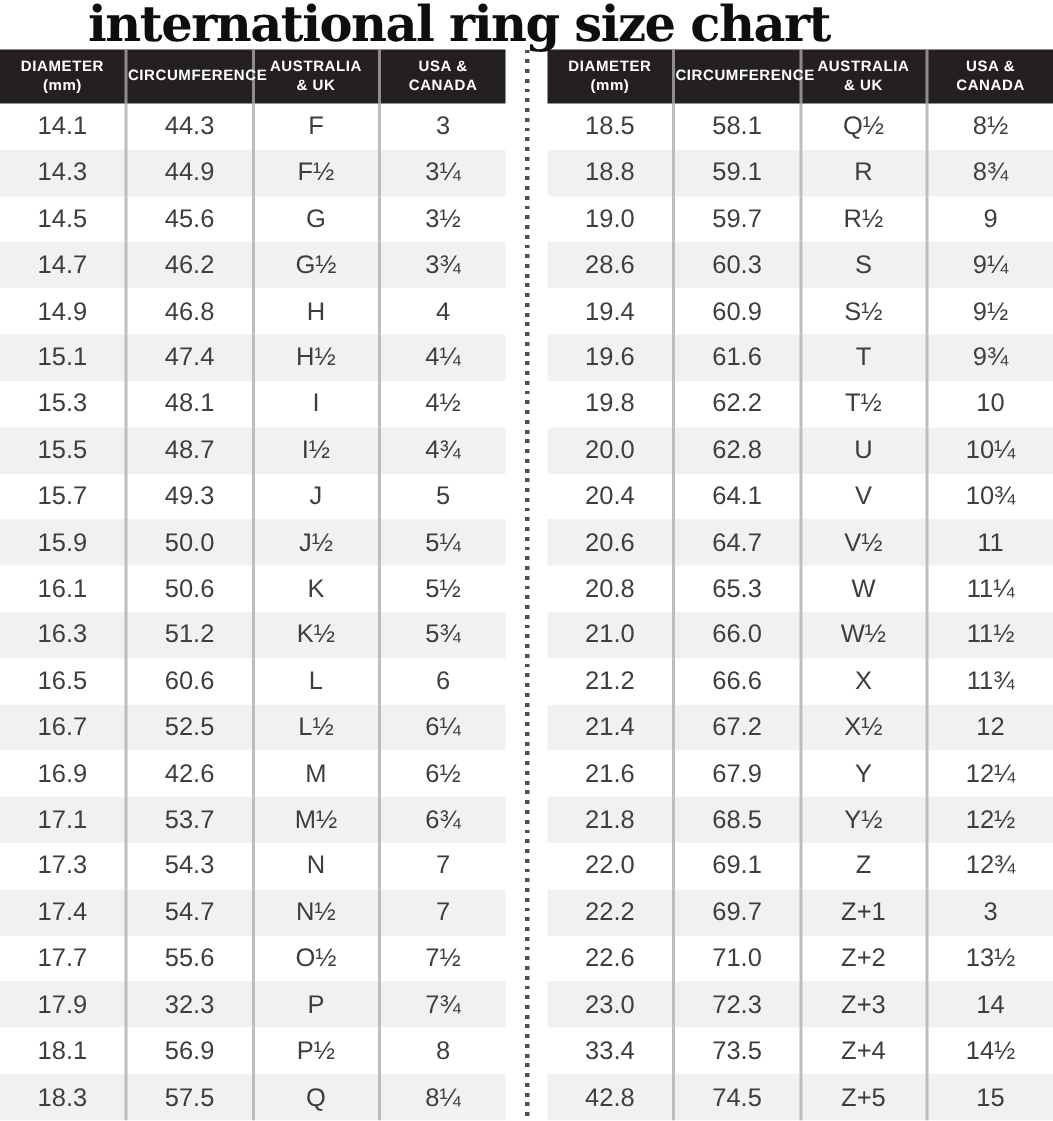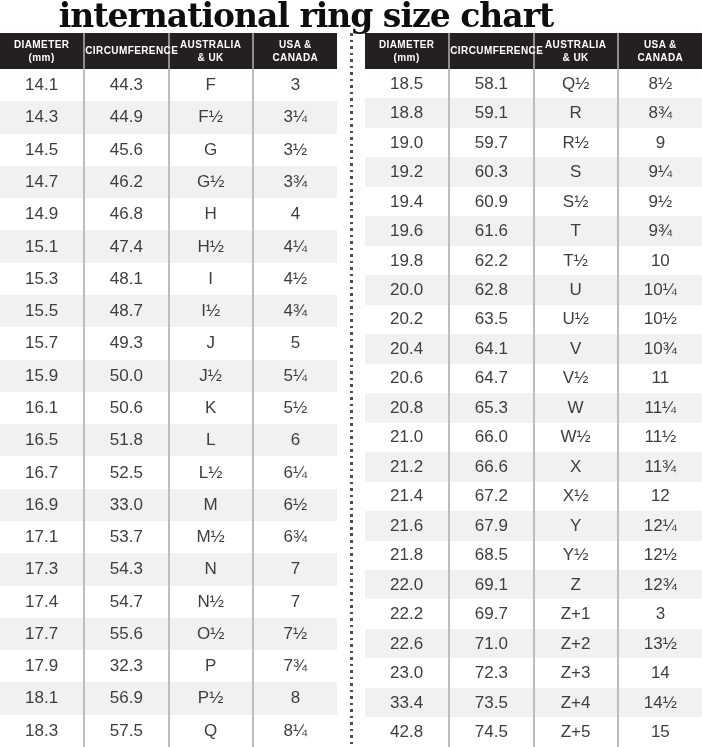--- a/index.html
+++ b/index.html
@@ -154,34 +154,40 @@
           <td>J½</td>
           <td>5¼</td>
         </tr>
         <tr>
           <td>16.1</td>
           <td>50.6</td>
           <td>K</td>
           <td>5½</td>
         </tr>
         <tr>
+          <td>16.3</td>
+          <td>51.2</td>
+          <td>K½</td>
+          <td>5¾</td>
+        </tr>
+        <tr>
           <td>16.5</td>
-          <td>51.8</td>
+          <td>60.6</td>
           <td>L</td>
           <td>6</td>
         </tr>
         <tr>
           <td>16.7</td>
           <td>52.5</td>
           <td>L½</td>
           <td>6¼</td>
         </tr>
         <tr>
           <td>16.9</td>
-          <td>33.0</td>
+          <td>42.6</td>
           <td>M</td>
           <td>6½</td>
         </tr>
         <tr>
           <td>17.1</td>
           <td>53.7</td>
           <td>M½</td>
           <td>6¾</td>
         </tr>
         <tr>
@@ -261,21 +267,21 @@
           <td>R</td>
           <td>8¾</td>
         </tr>
         <tr>
           <td>19.0</td>
           <td>59.7</td>
           <td>R½</td>
           <td>9</td>
         </tr>
         <tr>
-          <td>19.2</td>
+          <td>28.6</td>
           <td>60.3</td>
           <td>S</td>
           <td>9¼</td>
         </tr>
         <tr>
           <td>19.4</td>
           <td>60.9</td>
           <td>S½</td>
           <td>9½</td>
         </tr>
@@ -291,26 +297,20 @@
           <td>T½</td>
           <td>10</td>
         </tr>
         <tr>
           <td>20.0</td>
           <td>62.8</td>
           <td>U</td>
           <td>10¼</td>
         </tr>
         <tr>
-          <td>20.2</td>
-          <td>63.5</td>
-          <td>U½</td>
-          <td>10½</td>
-        </tr>
-        <tr>
           <td>20.4</td>
           <td>64.1</td>
           <td>V</td>
           <td>10¾</td>
         </tr>
         <tr>
           <td>20.6</td>
           <td>64.7</td>
           <td>V½</td>
           <td>11</td>

